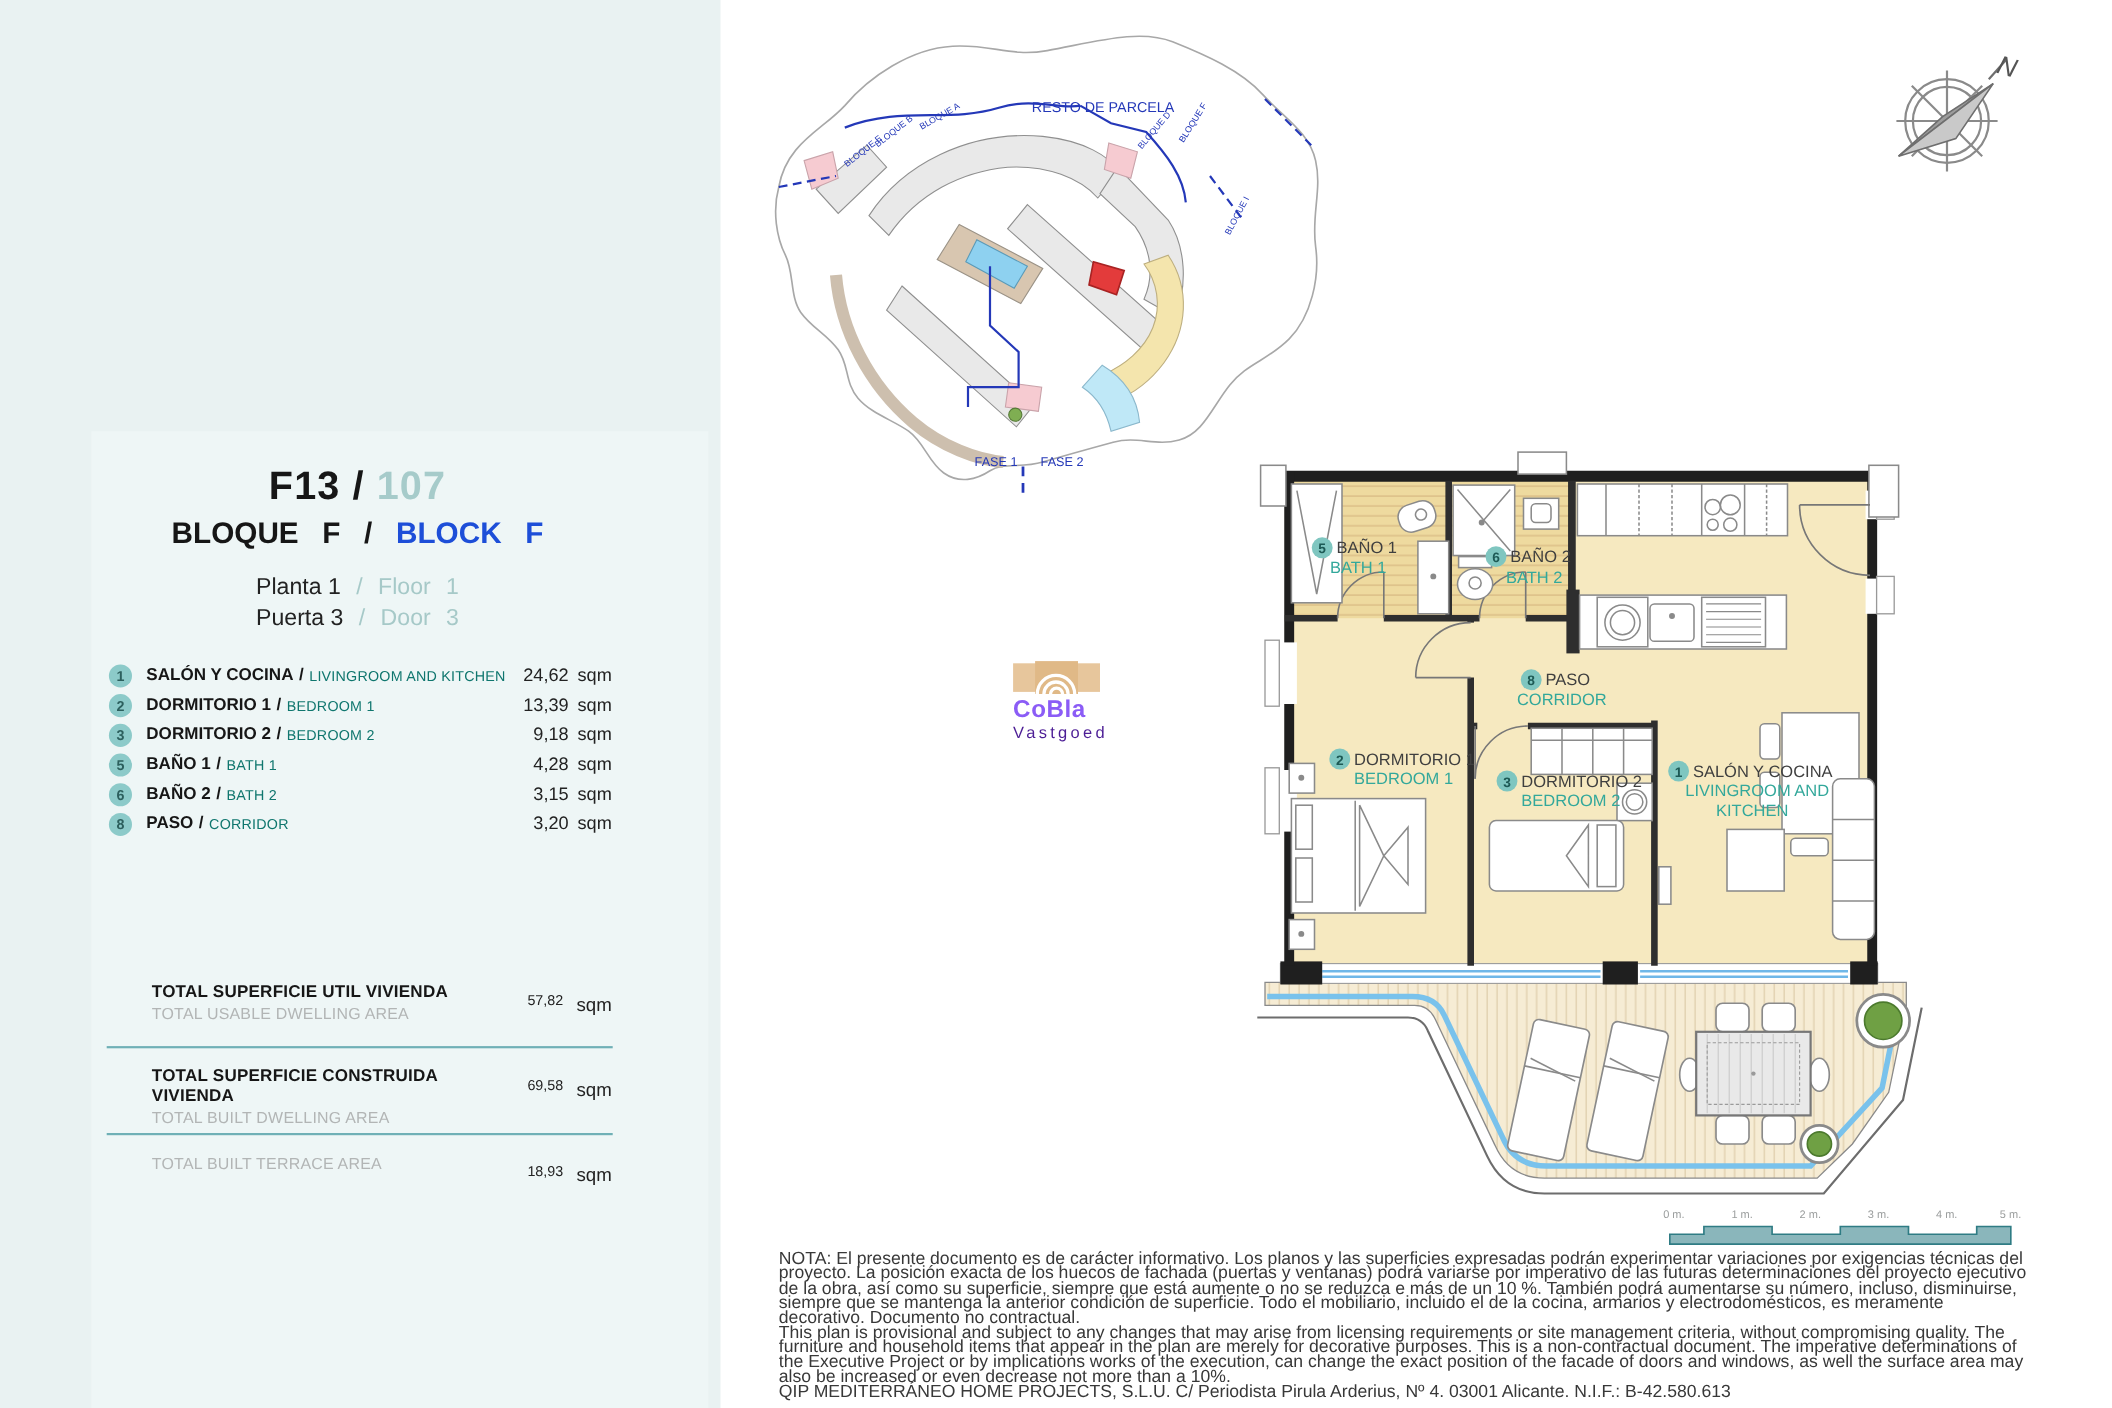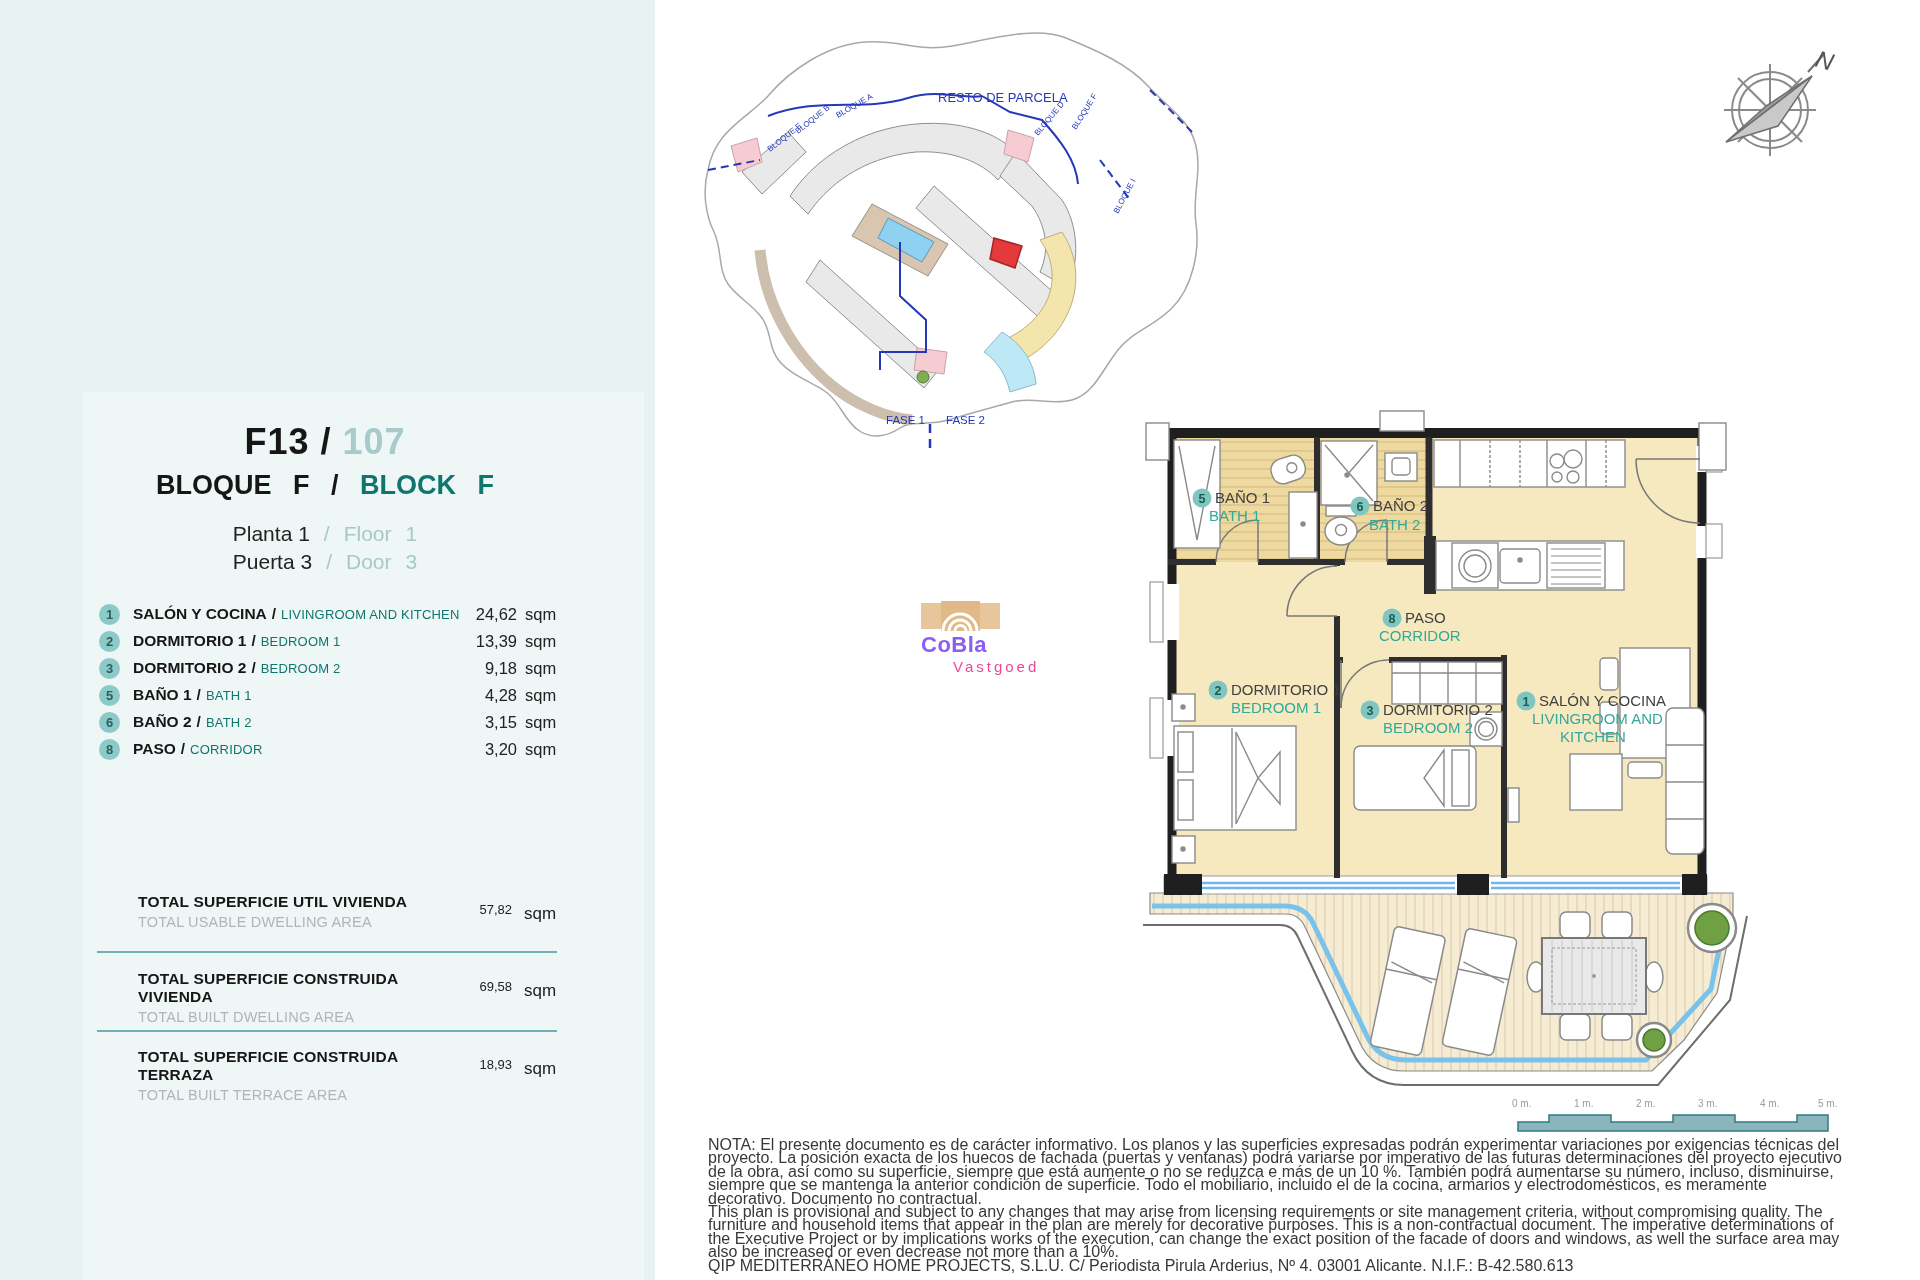--- a/index.html
+++ b/index.html
@@ -7,21 +7,21 @@
         font-family:"Liberation Sans",sans-serif;color:#1c1c1c;}
   .left-panel{position:absolute;left:0;top:0;width:655px;height:1280px;background:#e9f2f2;}
   .card{position:absolute;left:83px;top:392px;width:561px;height:888px;background:#eef6f6;}
 
   
   .t-main{position:absolute;left:140px;top:408px;width:370px;text-align:center;
           font-size:36px;font-weight:bold;letter-spacing:1px;color:#161616;margin-top:13px;}
   .t-main .muted{color:#a6cbca;font-weight:bold;}
   .t-block{position:absolute;left:110px;top:470px;width:430px;text-align:center;
            font-size:27px;font-weight:bold;color:#161616;word-spacing:14px;}
-  .t-block .muted{color:#0f766e;margin-top:37px;}
+  .t-block .muted{color:#1d4ed8;margin-top:37px;}
   .t-sub{position:absolute;left:150px;width:350px;display:flex;justify-content:center;
          gap:14px;font-size:21px;color:#222;}
   .t-sub .muted{color:#a6c9c8;}
 
   
   .room-row{position:absolute;left:99px;width:462px;height:24px;display:flex;align-items:center;}
   .badge{flex:0 0 auto;width:21px;height:21px;border-radius:50%;background:#8ccac9;color:#2c5f5d;
          font-size:13px;font-weight:bold;text-align:center;line-height:21px;margin-right:13px;}
   .r-es{font-weight:bold;font-size:15.5px;color:#161616;white-space:nowrap;}
   .r-sep{font-weight:bold;font-size:15.5px;color:#161616;margin:0 5px;}
@@ -39,21 +39,21 @@
 
   
   .notes{position:absolute;left:708px;top:1138px;width:1134px;font-size:16px;
          line-height:13.4px;color:#383838;}
   .notes p{margin:0;}
 
   
   .logo{position:absolute;left:921px;top:601px;width:120px;}
   .logo .band{width:79px;height:30px;position:relative;}
   .logo .name{font-size:22px;font-weight:bold;color:#8b5cf6;letter-spacing:.5px;margin-top:1px;}
-  .logo .sub{font-size:15px;color:#ec4899;letter-spacing:3px;margin-top:0px;margin-left:32px;}
+  .logo .sub{font-size:15px;color:#4c1d95;letter-spacing:3px;margin-top:0px;}
 
   svg text{font-family:"Liberation Sans",sans-serif;}
   .abs{position:absolute;}
 </style>
 </head>
 <body>
 
 <div class="page">
 
   <div class="left-panel">
@@ -143,21 +143,20 @@
 
     <div class="tot-label" style="top:970px">
       <div class="tt-es">TOTAL SUPERFICIE CONSTRUIDA VIVIENDA</div>
       <div class="tt-en">TOTAL BUILT DWELLING AREA</div>
     </div>
     <div class="tt-val abs" style="top:979px">69,58</div>
     <div class="tt-unit abs" style="top:981px">sqm</div>
     <div class="divider" style="top:1030px"></div>
 
     <div class="tot-label" style="top:1048px">
-      <div class="tt-es">TOTAL SUPERFICIE CONSTRUIDA TERRAZA</div>
       <div class="tt-en">TOTAL BUILT TERRACE AREA</div>
     </div>
     <div class="tt-val abs" style="top:1057px">18,93</div>
     <div class="tt-unit abs" style="top:1059px">sqm</div>
   </div>
 
   <svg class="abs" style="left:700px;top:20px" width="500" height="430" viewBox="700 20 500 430">
     <path d="M708,170 C715,130 748,118 768,96 C790,70 828,44 866,42 C902,40 918,52 952,46
              C996,38 1036,26 1066,38 C1096,50 1128,64 1148,86 C1168,108 1190,120 1196,146
              C1202,172 1192,196 1196,224 C1200,252 1192,288 1172,308 C1152,328 1134,330 1118,350

